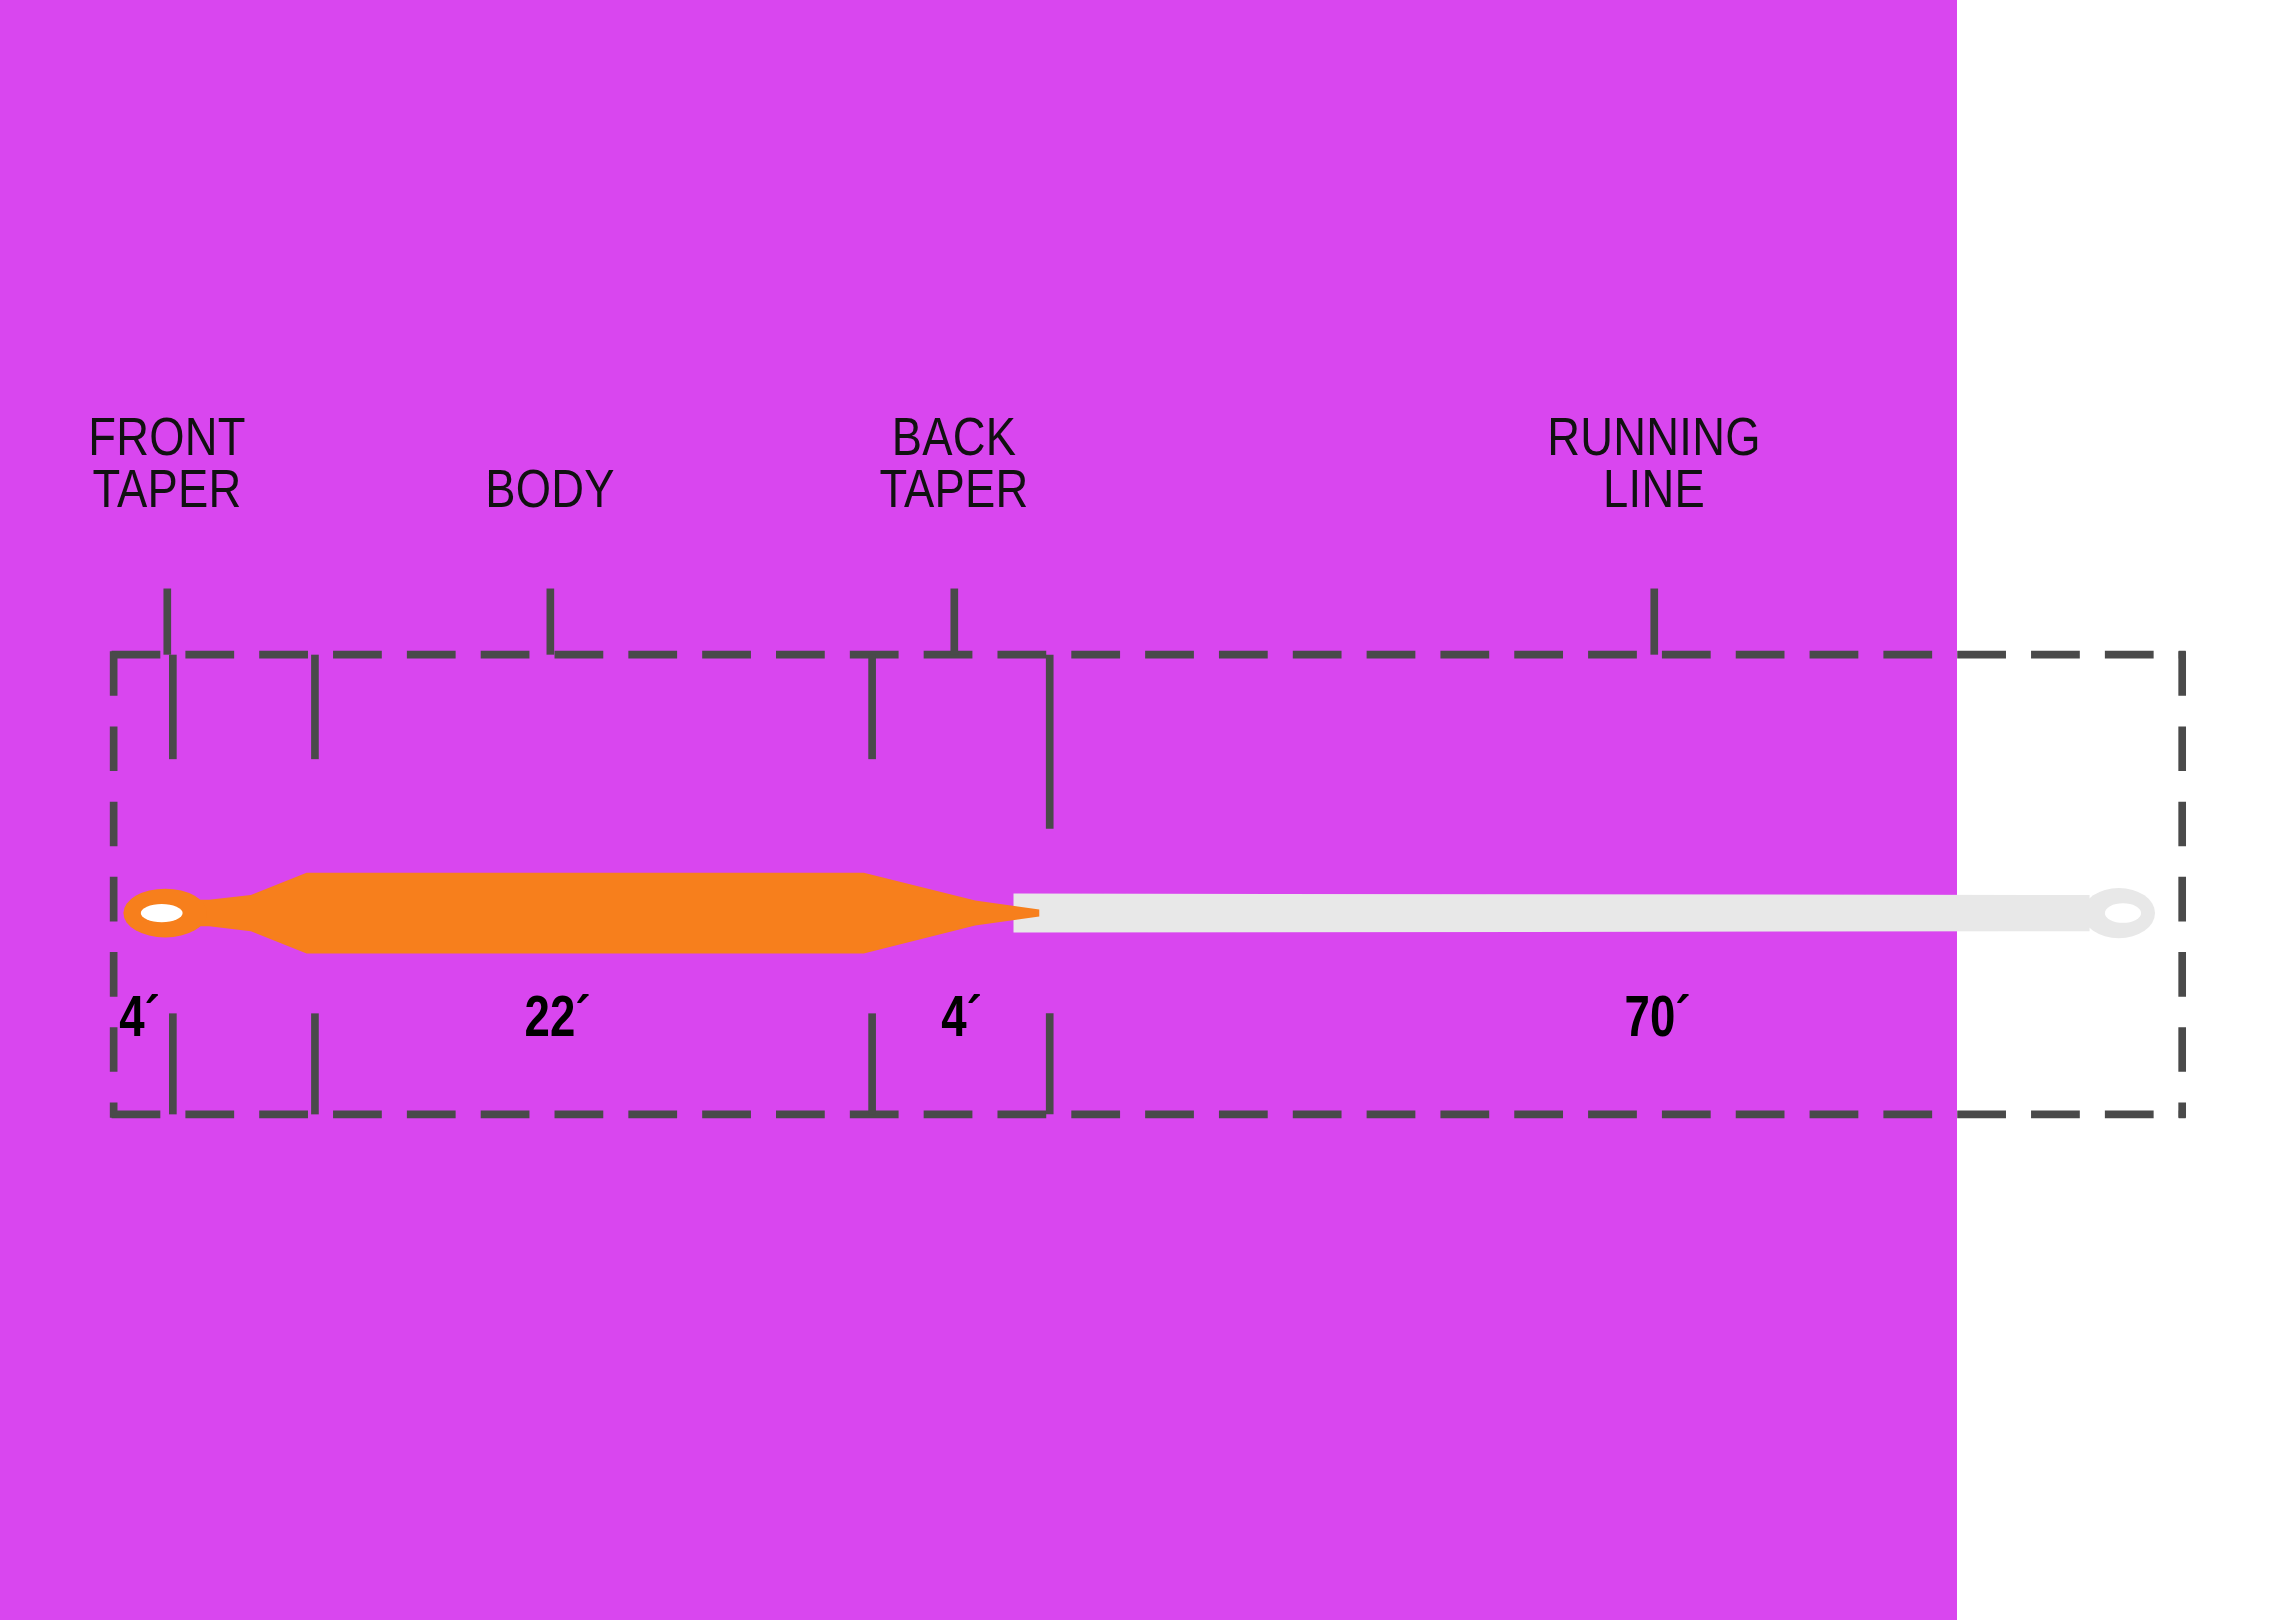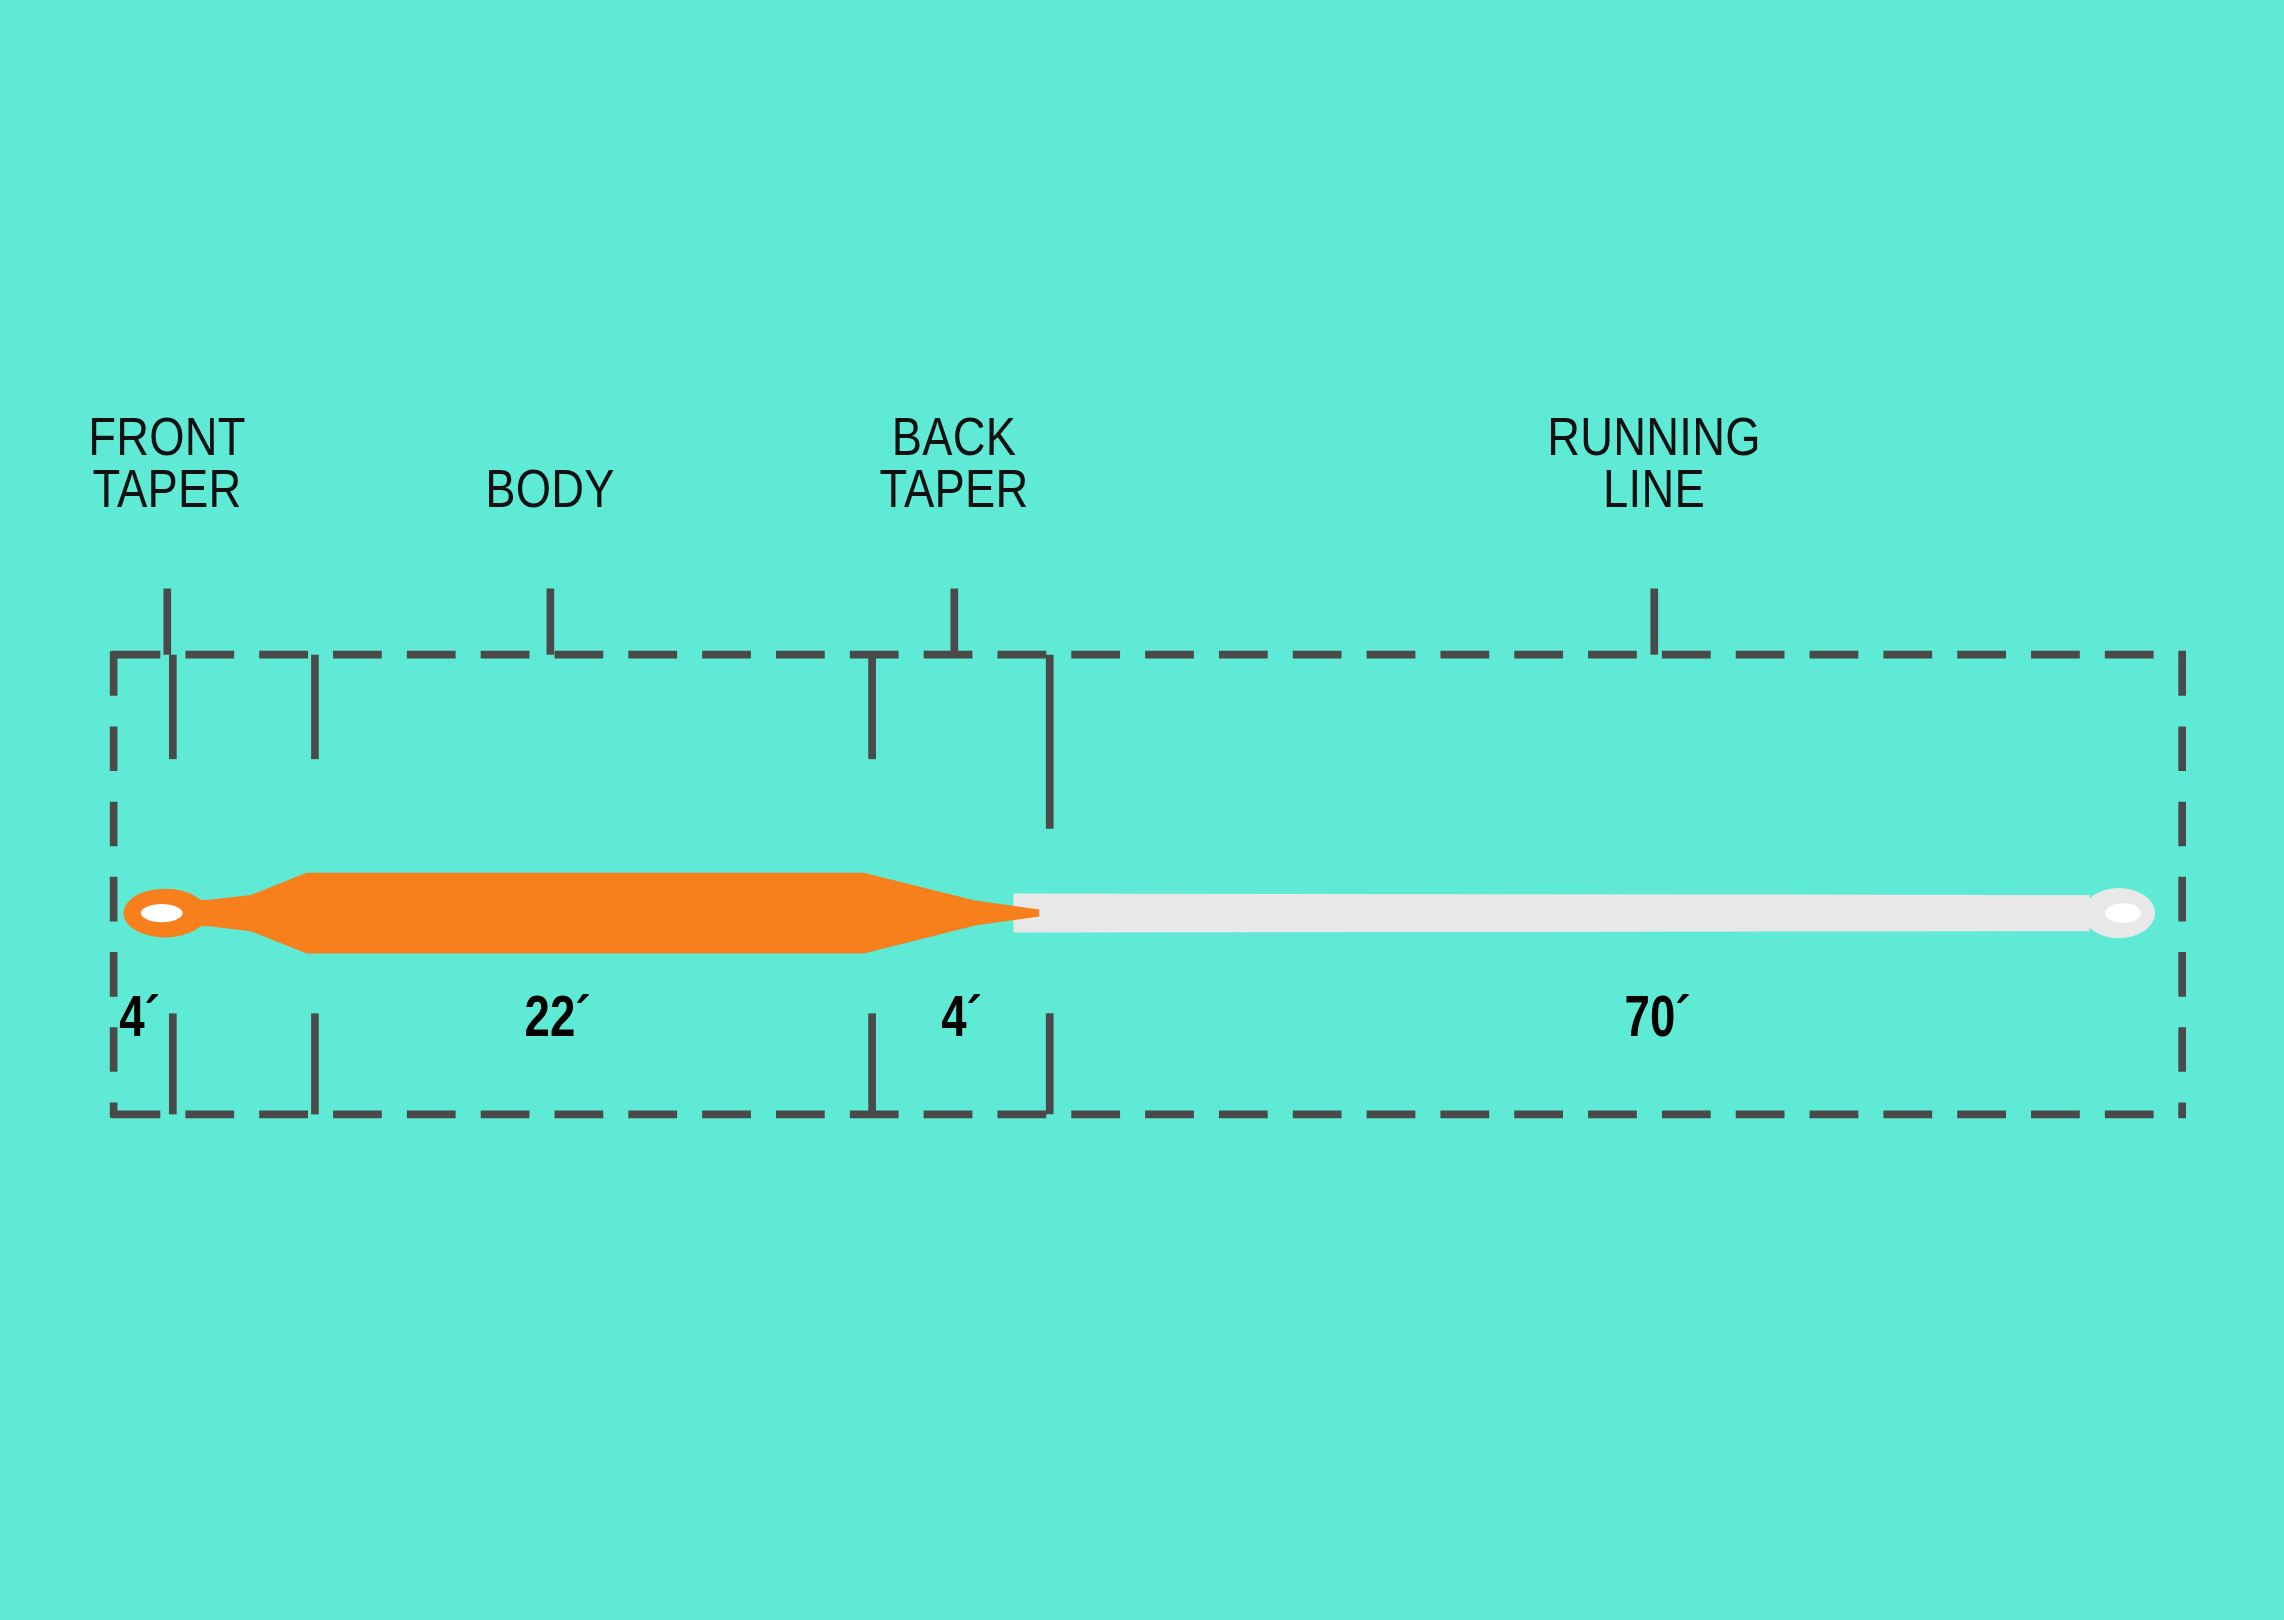--- a/index.html
+++ b/index.html
@@ -9,23 +9,23 @@
     background: #ffffff;
   }
   body {
     font-family: "Liberation Sans", "DejaVu Sans", sans-serif;
     width: 2284px;
     height: 1620px;
     overflow: hidden;
   }
   #stage {
     position: relative;
-    width: 2284px;
+    width: 1957px;
     height: 1620px;
-    background: #5eead4;
+    background: #d946ef;
   }
   #diagram-svg {
     position: absolute;
     left: 0;
     top: 0;
     width: 2284px;
     height: 1620px;
     display: block;
   }
   .section-label {

